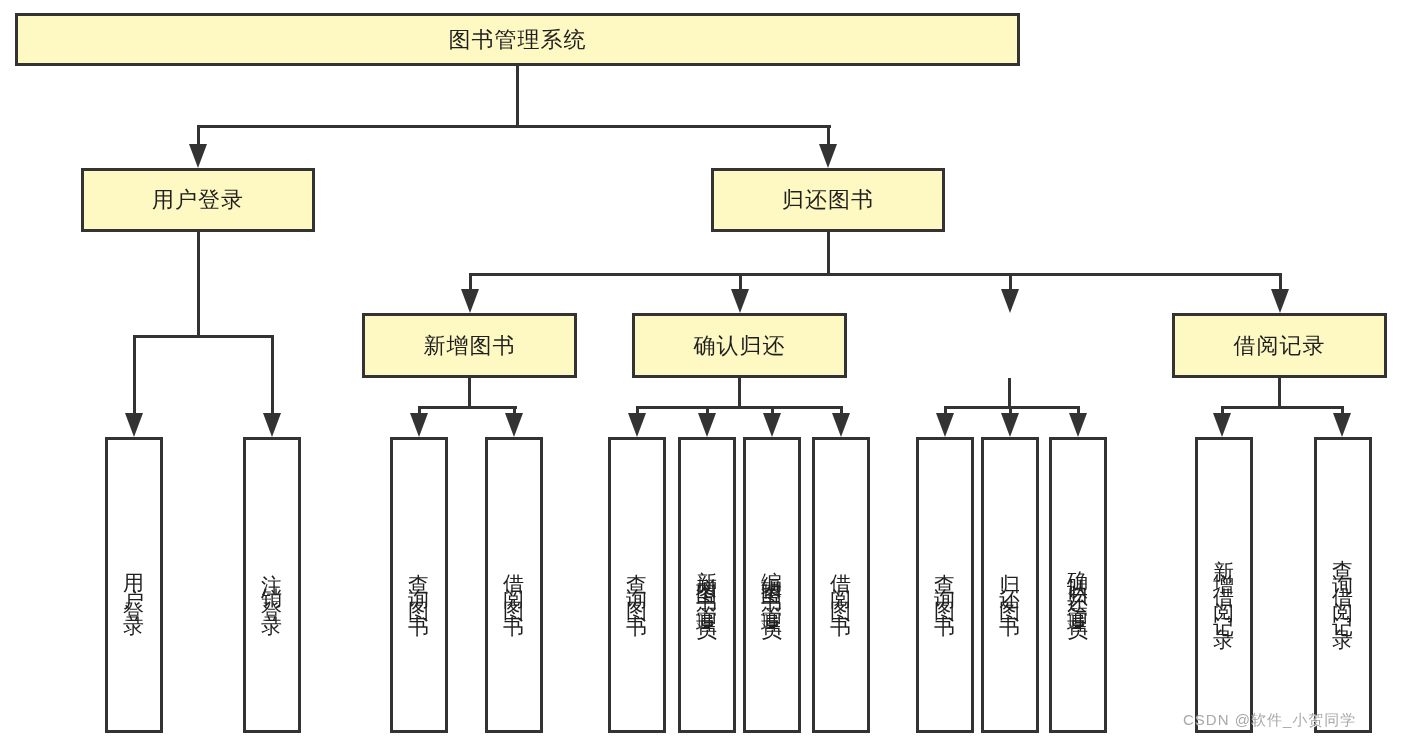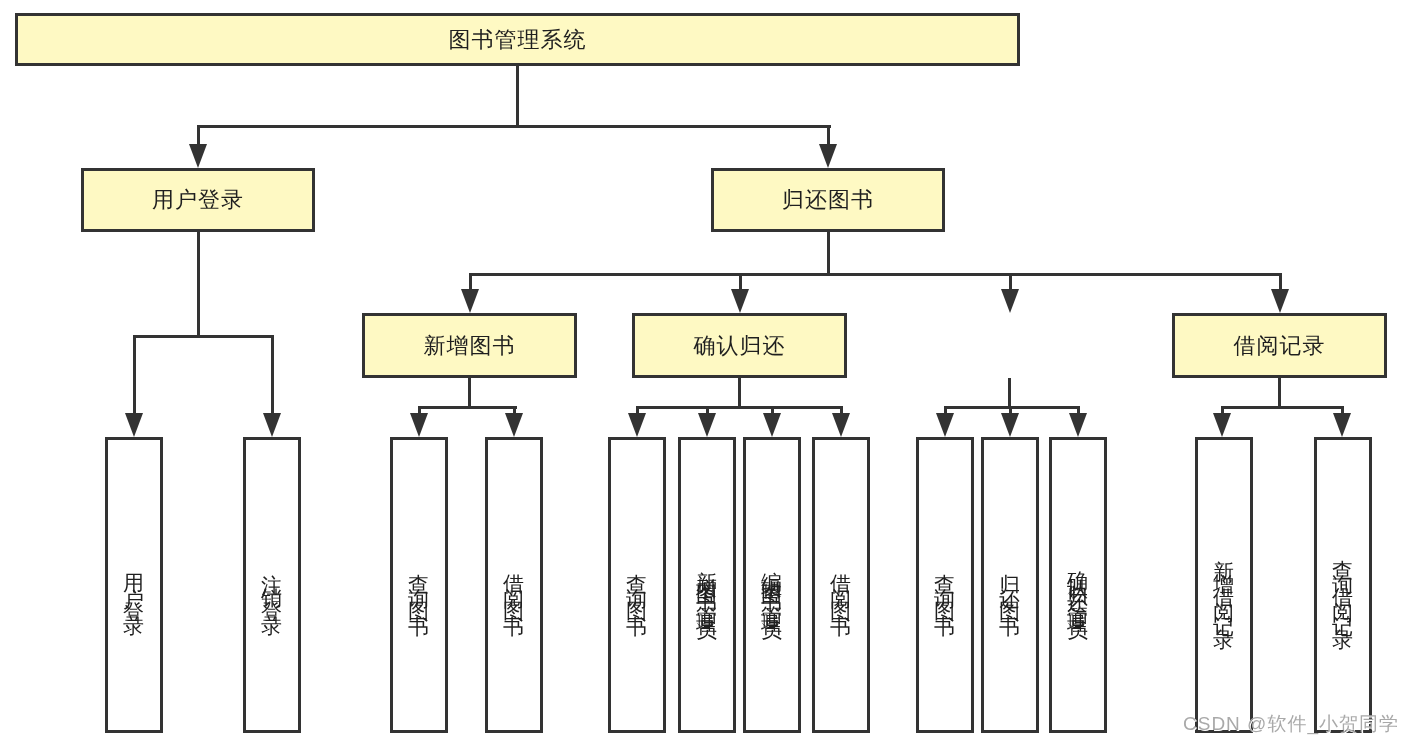--- a/index.html
+++ b/index.html
@@ -42,21 +42,21 @@
   .hl{position:absolute;height:3px;background:var(--line);}
   .tri{
     position:absolute;width:0;height:0;
     border-left:9px solid transparent;
     border-right:9px solid transparent;
     border-top:24px solid var(--line);
   }
 
   .watermark{
     position:absolute;left:1183px;top:711px;
-    font-size:19px;color:var(--wm);
+    font-size:15px;color:var(--wm);
     text-shadow:1px 1px 0 #ffffff;
     white-space:nowrap;letter-spacing:1px;
   }
 </style>
 </head>
 <body>
 
 <div class="stage">
 
   <div class="hbox" style="left:15px;top:13px;width:1005px;height:53px;">

